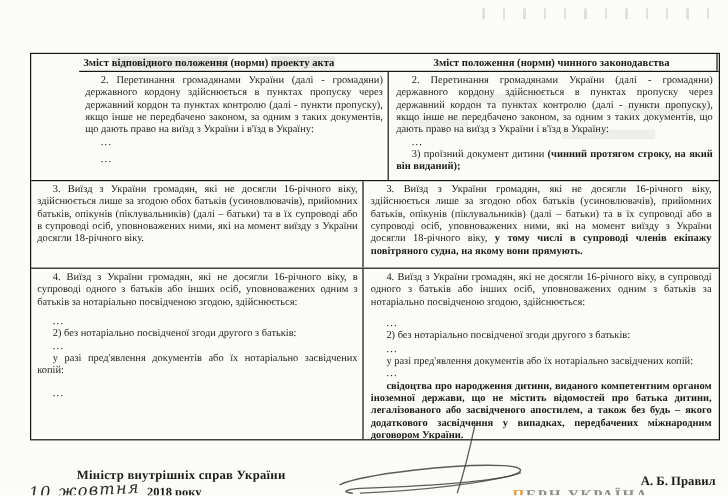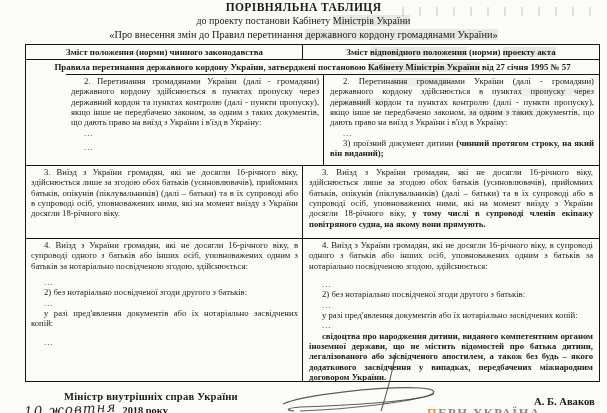--- a/index.html
+++ b/index.html
@@ -46,46 +46,36 @@
   .signer{position:absolute;left:534px;top:396px;font-weight:bold;font-size:10.6px;white-space:nowrap;}
   .wm{position:absolute;left:427px;top:406px;height:7px;overflow:hidden;font-weight:bold;font-size:12.5px;letter-spacing:1.5px;color:#8a8a86;white-space:nowrap;}
   .wm .mark{color:#e09b38;}
   .sig{position:absolute;left:0;top:0;pointer-events:none;}
 </style>
 </head>
 <body>
 
 <div class="page">
 
-  <div class="titleblock">
-    <div class="t1">ПОРІВНЯЛЬНА ТАБЛИЦЯ</div>
-    <div class="t2"><span>до проекту постанови Кабінету </span><span class="hl">Міністрів України</span></div>
-    <div class="t3"><span>«Про внесення змін до Правил перетинання </span><span class="hl">державного кордону громадянами України»</span></div>
-  </div>
 
   <div class="scanline"></div>
   <div class="smudge" style="left:392px;top:78px;width:60px;height:8px;"></div>
   <div class="smudge" style="left:520px;top:88px;width:70px;height:8px;"></div>
   <div class="smudge" style="left:335px;top:98px;width:55px;height:8px;"></div>
   <div class="smudge" style="left:468px;top:108px;width:78px;height:8px;"></div>
 
   <div class="tbl">
 
     <div class="trow hdr">
-      <div class="cell cl">Зміст положення (норми) чинного законодавства</div>
       <div class="cell cr">
         <span><span>Зміст </span><span class="hl">відповідного положення</span><span> (норми) </span><span class="hl">проекту акта</span></span>
       </div>
+      <div class="cell cl">Зміст положення (норми) чинного законодавства</div>
     </div>
 
-    <div class="trow actrow">
-      <div class="cell">
-        <span><span>Правила перетинання державного кордону України, затверджені постановою </span><span class="hl">Кабінету Міністрів України</span><span> від 27 січня 1995 № 57</span></span>
-      </div>
-    </div>
 
     <div class="trow row1">
       <div class="cell cl">
         <p class="p">2. Перетинання громадянами України (далі - громадяни) державного кордону здійснюється в пунктах пропуску через державний кордон та пунктах контролю (далі - пункти пропуску), якщо інше не передбачено законом, за одним з таких документів, що дають право на виїзд з України і в'їзд в Україну:</p>
         <p class="e">...</p>
         <p class="e g4">...</p>
       </div>
       <div class="cell cr">
         <p class="p">2. Перетинання громадянами України (далі - громадяни) державного кордону здійснюється в пунктах пропуску через державний кордон та пунктах контролю (далі - пункти пропуску), якщо інше не передбачено законом, за одним з таких документів, що дають право на виїзд з України і в'їзд в Україну:</p>
         <p class="e">...</p>
@@ -123,21 +113,21 @@
       </div>
     </div>
 
   </div>
 
   <div class="minister">Міністр внутрішніх справ України</div>
   <div class="dateline">
     <span class="hand">10 жовтня</span>
     <span class="dateprint">2018 року</span>
   </div>
-  <div class="signer">А. Б. Аваков</div>
+  <div class="signer">А. Б. Правил</div>
 
   <div class="wm"><span class="mark">П</span><span>ЕРН </span><span>УКРАЇНА</span></div>
 
   <svg class="sig" width="607" height="413" viewBox="0 0 607 413">
     <path d="M 283 404 C 302 395, 382 386, 420 388 C 436 389, 439 393, 424 397 C 388 404, 330 406, 300 407 C 288 408, 284 410, 294 411" fill="none" stroke="#3f3f3f" stroke-width="1.2" opacity="0.85"></path>
     <path d="M 300 411 C 352 409, 410 402, 434 394" fill="none" stroke="#3f3f3f" stroke-width="1.1" opacity="0.8"></path>
     <path d="M 396 353 C 392 372, 387 393, 381 411" fill="none" stroke="#3f3f3f" stroke-width="1.1" opacity="0.85"></path>
   </svg>
 
 </div>

